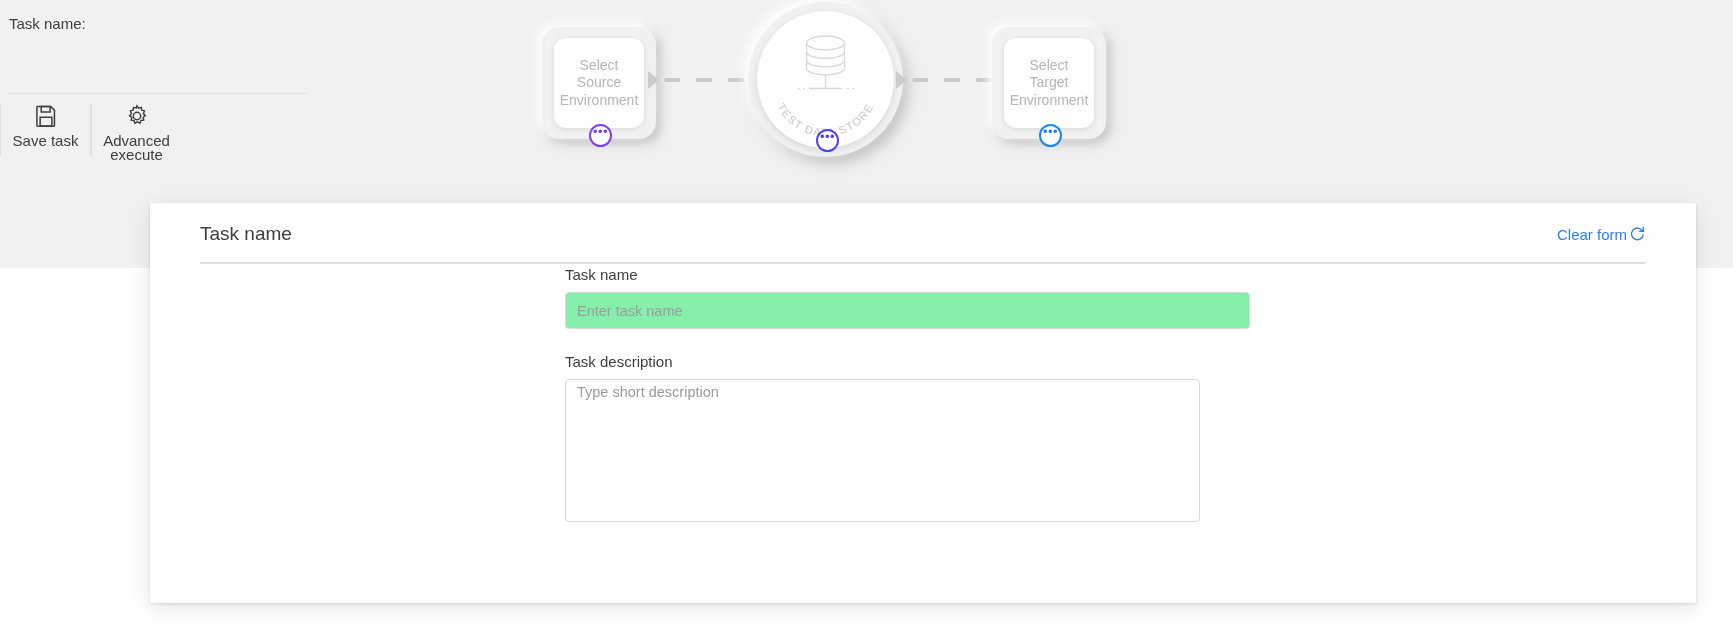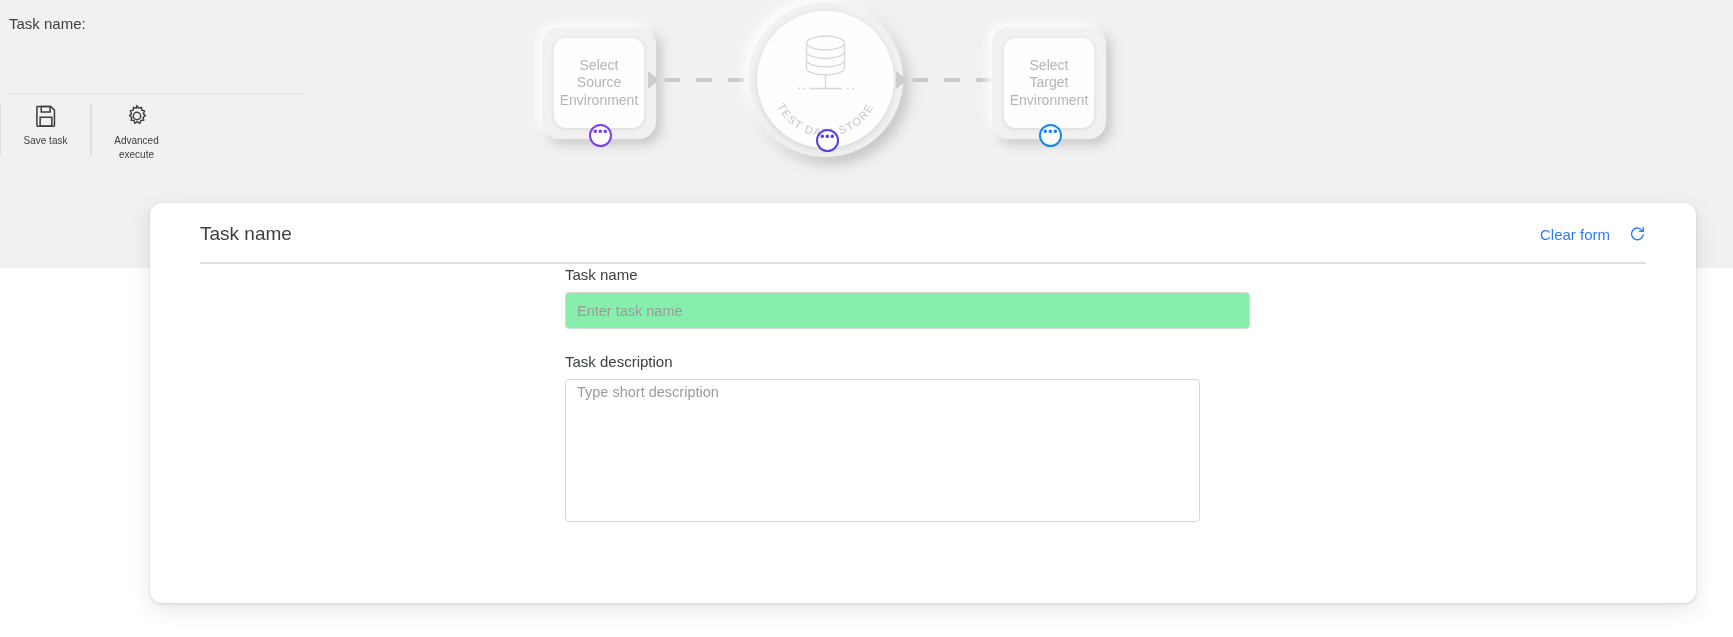--- a/index.html
+++ b/index.html
@@ -74,21 +74,21 @@
   }
   .tb-icon {
     width: 26px;
     height: 26px;
     display: block;
     color: #3c4043;
   }
   .tb-icon svg { display: block; width: 26px; height: 26px; }
   .tb-label {
     margin-top: 5px;
-    font-size: 10px;
+    font-size: 15px;
     line-height: 14px;
     color: #3c4043;
     text-align: center;
     white-space: pre-line;
   }
 
   
   #flow {
     position: absolute;
     left: 520px; top: 0;
@@ -222,21 +222,21 @@
     border-radius: 2px;
   }
 
   
   #card {
     position: absolute;
     left: 150px; top: 203px;
     width: 1546px;
     height: 400px;
     background: #ffffff;
-    border-radius: 12px;
+    border-radius: 1px;
     box-shadow: 0 1px 3px rgba(0,0,0,0.13), 0 6px 22px rgba(0,0,0,0.10);
     z-index: 10;
   }
   #card-header {
     position: absolute;
     left: 50px; top: 12px;
     width: 1446px;
     height: 47px;
     border-bottom: 2px solid #e0e0e0;
   }
@@ -244,21 +244,21 @@
     position: absolute;
     left: 0; top: 8px;
     font-size: 19px;
     color: #3c4043;
   }
   #clear-form {
     position: absolute;
     right: 0; top: 11px;
     display: flex;
     align-items: center;
-    gap: 19px;
+    gap: 2px;
     cursor: pointer;
     user-select: none;
   }
   #clear-form-label {
     font-size: 15px;
     color: #2b7cf6;
   }
   #clear-form-icon { width: 17px; height: 17px; color: #2b7cf6; display:block; }
   #clear-form-icon svg { display:block; }
 

